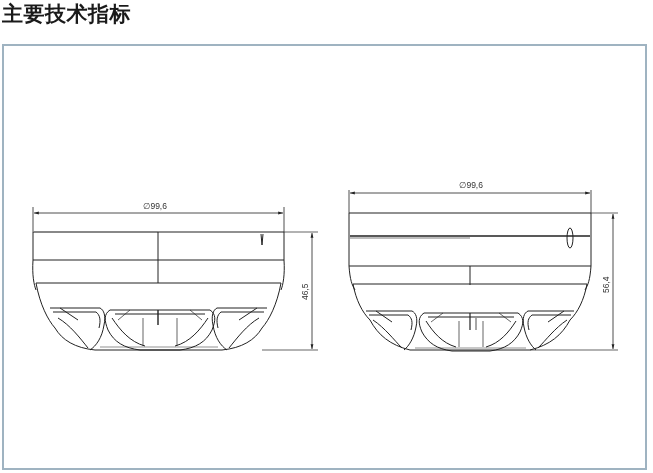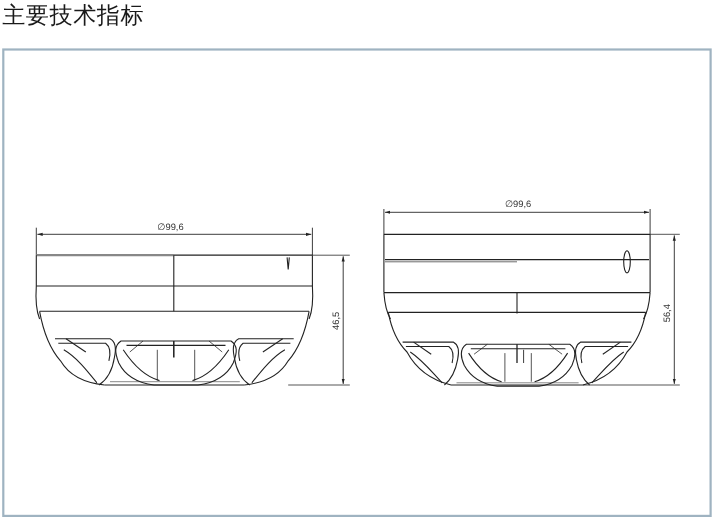--- a/index.html
+++ b/index.html
@@ -12,21 +12,21 @@
       height: 473px;
       position: relative;
       overflow: hidden;
       font-family: "DejaVu Sans", sans-serif;
     }
     .page-title {
       position: absolute;
       left: 2px;
       top: 0px;
       font-size: 21px;
-      font-weight: normal;
+      font-weight: bold;
       color: #1a1a1a;
       letter-spacing: 0.5px;
       line-height: 28px;
     }
     .frame {
       position: absolute;
       left: 2px;
       top: 44px;
       width: 641px;
       height: 422px;

